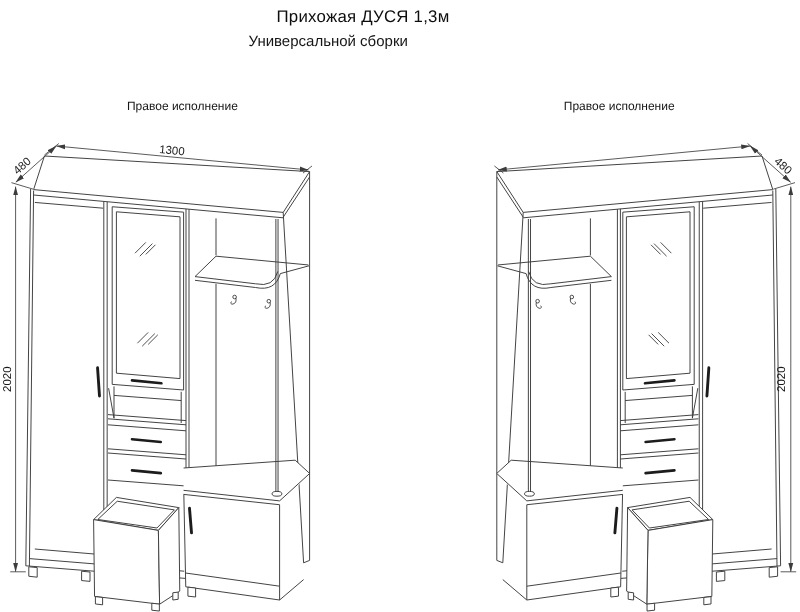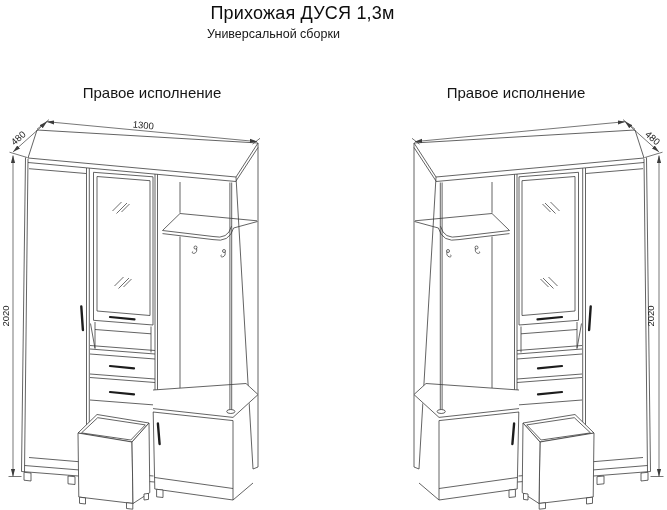--- a/index.html
+++ b/index.html
@@ -2,29 +2,29 @@
 <html><head>
 <meta charset="utf-8">
 <style>
   html,body{margin:0;padding:0;}
   body{
     width:667px;height:510px;background:#ffffff;position:relative;overflow:hidden;
     font-family:"Liberation Sans", sans-serif;color:#111;
   }
   .title{
     position:absolute;top:2px;left:0;width:605px;text-align:center;
-    font-size:18px;line-height:23px;color:#0d0d0d;letter-spacing:.2px;
+    font-size:14px;line-height:23px;color:#0d0d0d;letter-spacing:.2px;
   }
   .subtitle{
     position:absolute;top:27px;left:0;width:547px;text-align:center;
     font-size:12.5px;color:#161616;
   }
   .ver-label{
     position:absolute;top:84px;width:224px;text-align:center;
-    font-size:15px;color:#161616;
+    font-size:10px;color:#161616;
   }
   .ver-label.right-ver{left:40px;}
   .ver-label.left-ver{left:404px;}
   svg{position:absolute;top:0;left:0;}
   .dim-text{font-family:"Liberation Sans", sans-serif;font-size:9.5px;fill:#1a1a1a;}
 </style>
 </head>
 <body>
 
 <div class="title">Прихожая ДУСЯ 1,3м</div>

